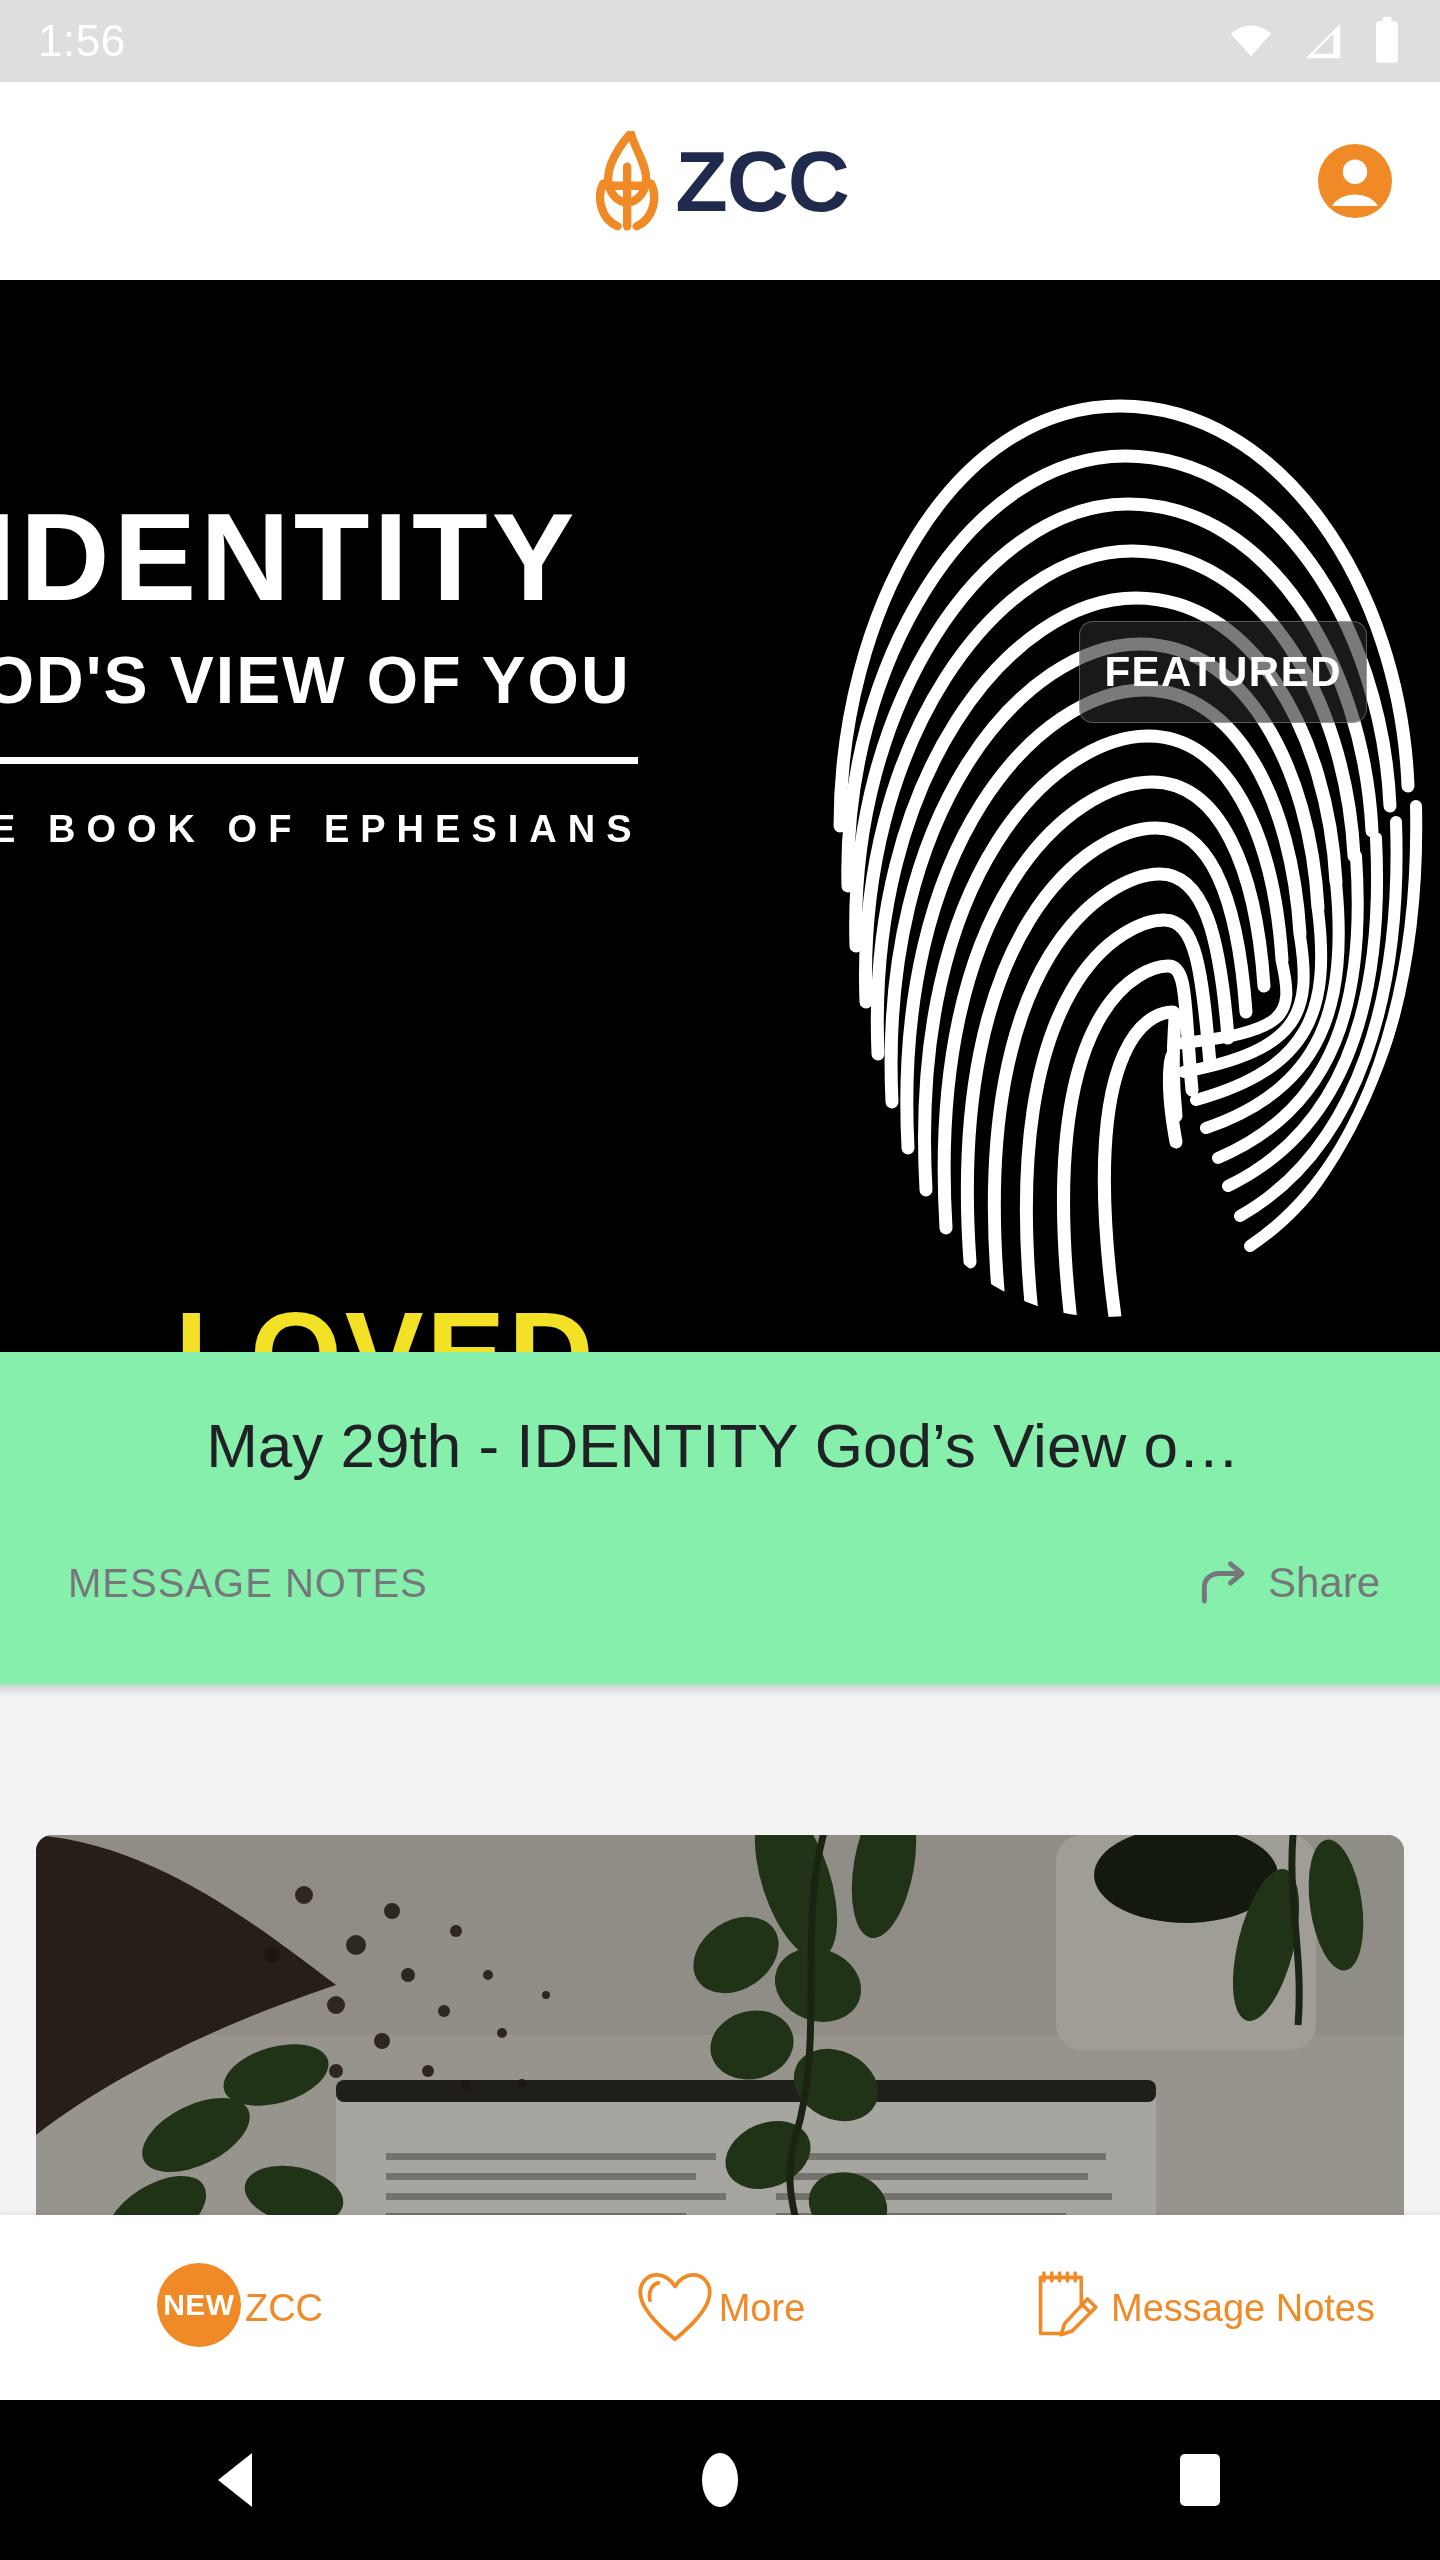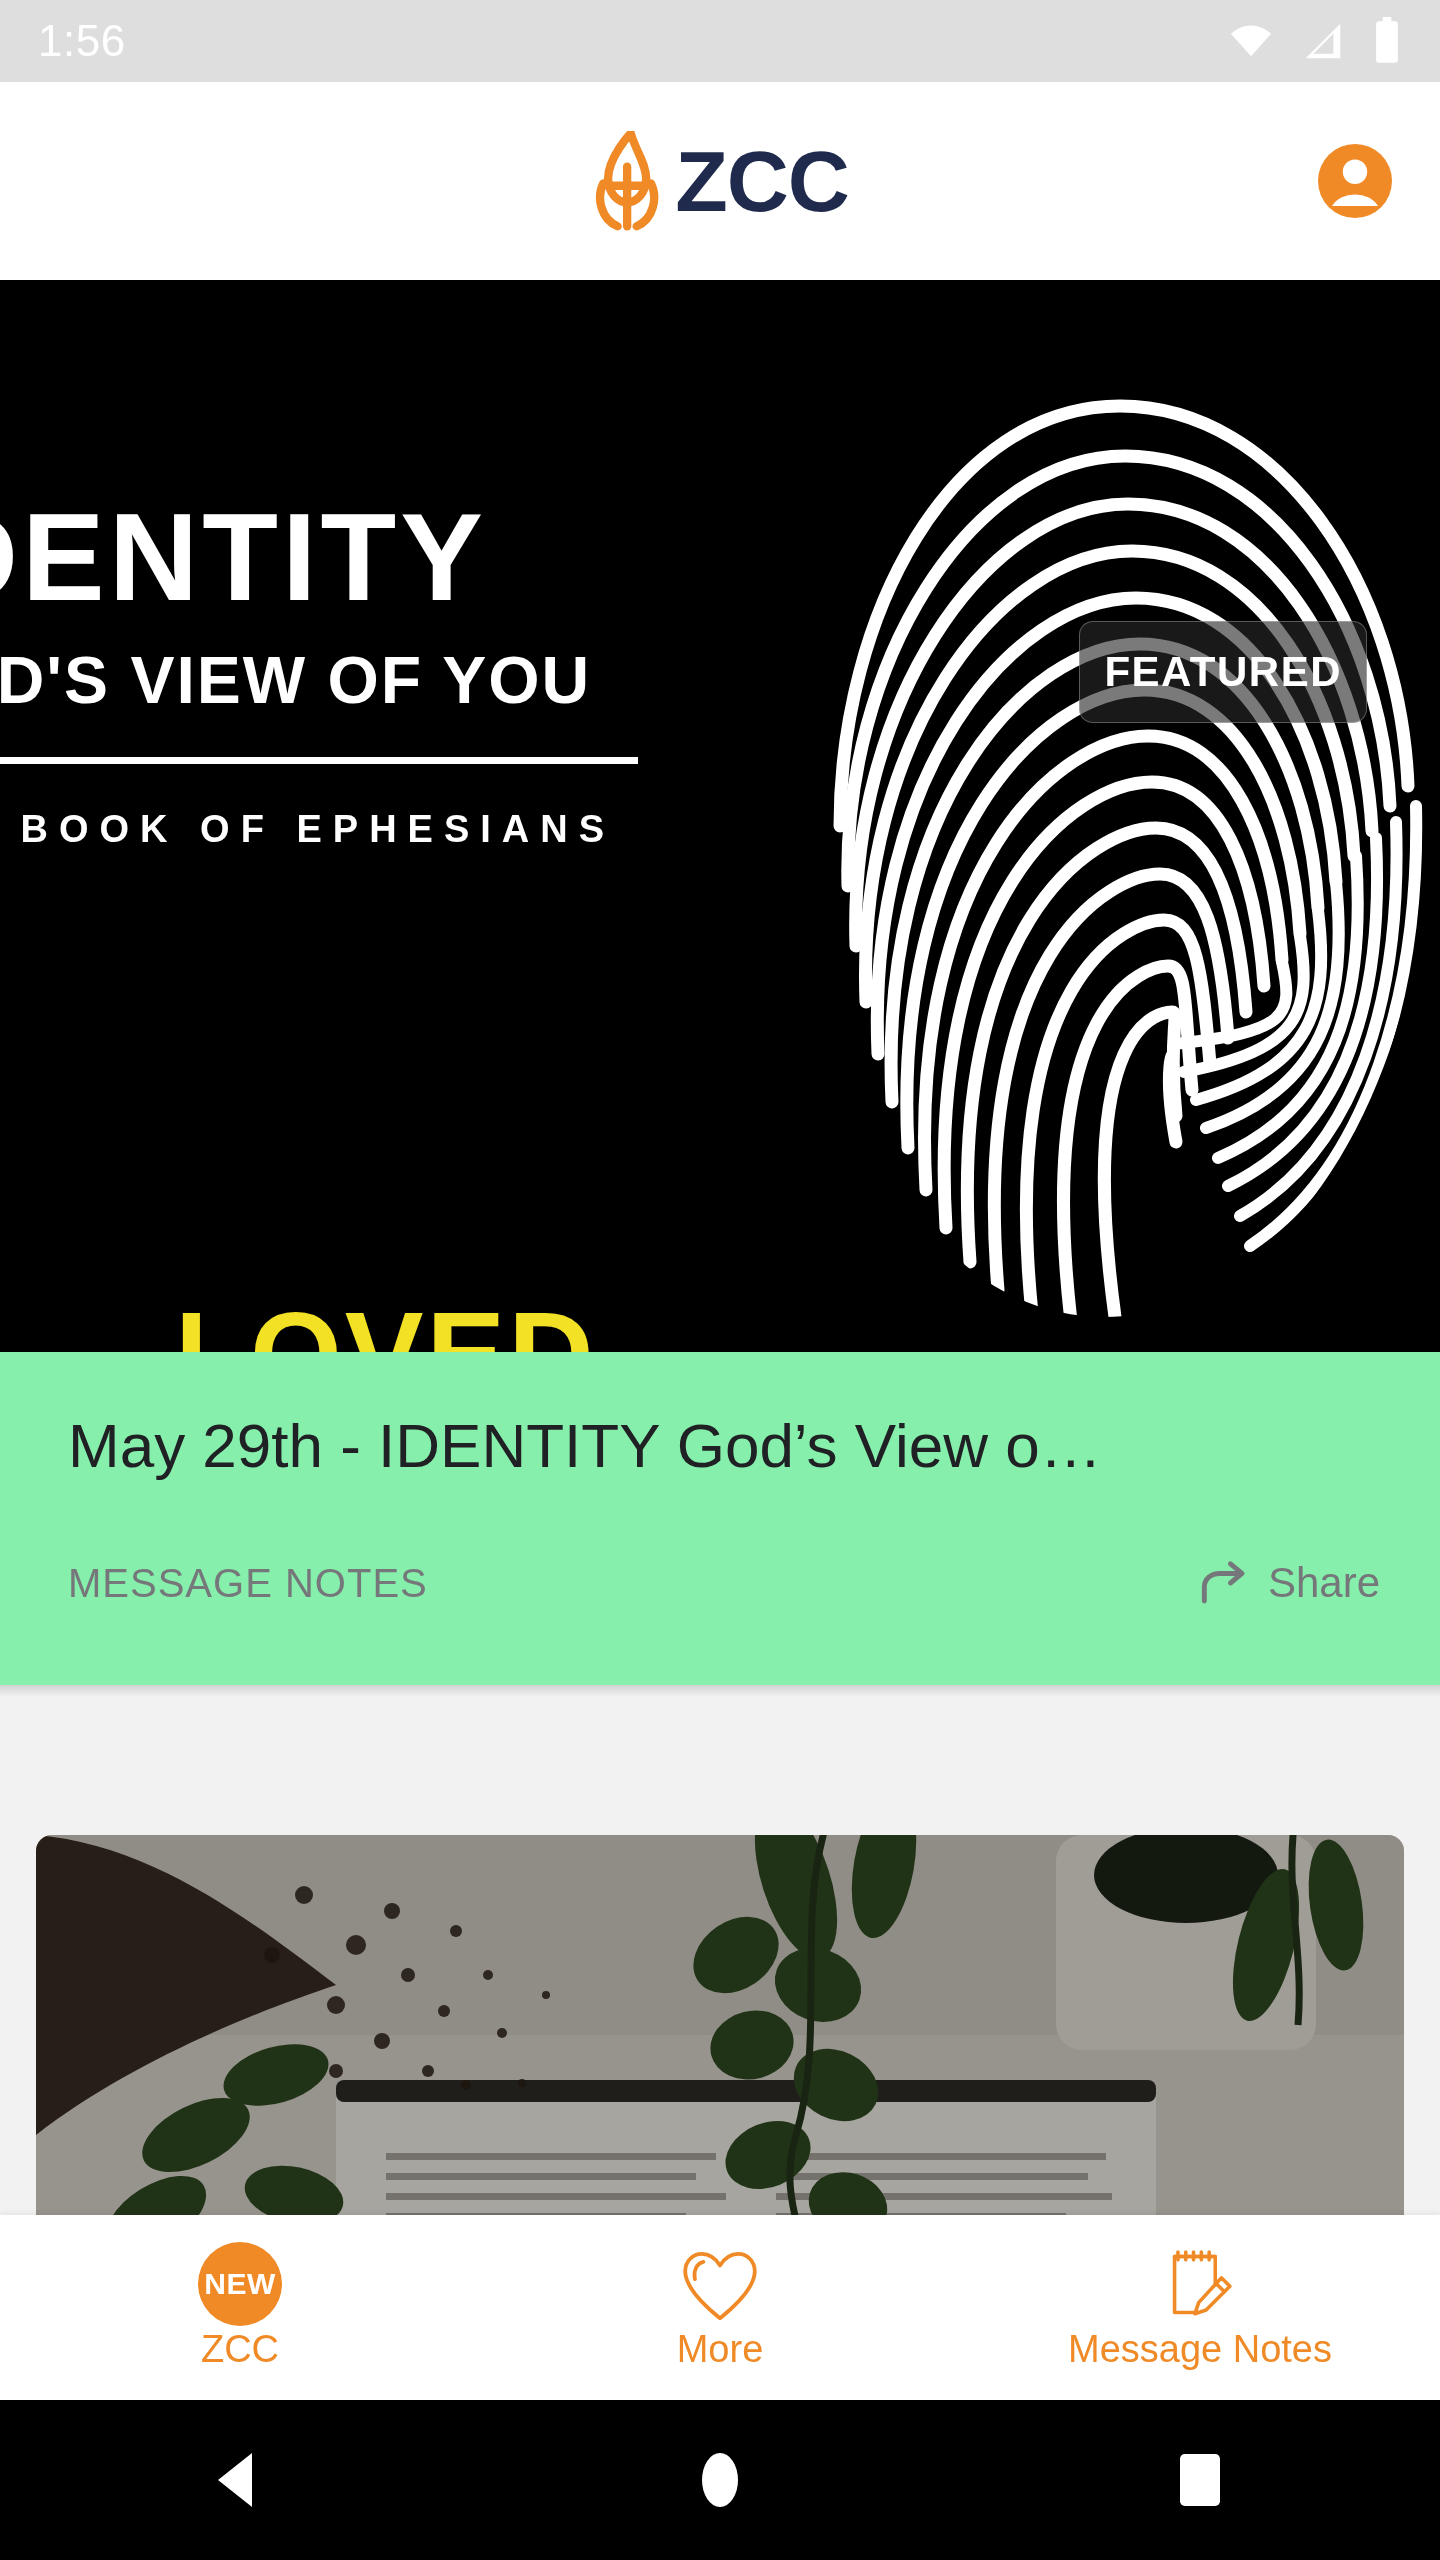--- a/index.html
+++ b/index.html
@@ -2,21 +2,21 @@
 <html><head>
 <meta charset="utf-8">
 <style>
   * { margin:0; padding:0; box-sizing:border-box; }
   html, body {
     width:1440px; height:2560px;
     background:#000;
     font-family:"Liberation Sans", sans-serif;
     overflow:hidden;
   }
-  .device { position:relative; width:1440px; height:2560px; background:#fff; }
+  .device { position:relative; width:1440px; height:2560px; background:#fff;text-align:center; }
 
   
   .statusbar{
     position:absolute; top:0; left:0; width:1440px; height:82px;
     background:#dedede; display:flex; align-items:center;
     padding:0 38px; z-index:40;
   }
   .status-time{ font-size:44px; color:#fff; letter-spacing:.5px; line-height:1; }
   .status-icons{ margin-left:auto; display:flex; align-items:center; gap:26px; }
 
@@ -122,21 +122,21 @@
   }
   .media-card .photo{ position:absolute; inset:0; }
 
   
   .bottomnav{
     position:absolute; top:2215px; left:0; width:1440px; height:185px;
     background:#fff; display:flex; z-index:50;
     box-shadow:0 -2px 6px rgba(0,0,0,0.06);
   }
   .nav-item{
-    flex:1; display:flex; flex-direction:column;
+    flex:1; display:flex; 
     align-items:center; justify-content:center; gap:4px;
   }
   .nav-icon{ height:78px; display:flex; align-items:flex-end; justify-content:center; }
   .nav-label{ font-size:38px; color:#F08A27; line-height:1; }
   .new-bubble{
     width:84px; height:84px; border-radius:50%; background:#F08A27;
     display:flex; align-items:center; justify-content:center;
     color:#fff; font-size:30px; font-weight:bold; letter-spacing:.5px;
   }
   .dots{ display:flex; align-items:center; gap:18px; height:78px; }

